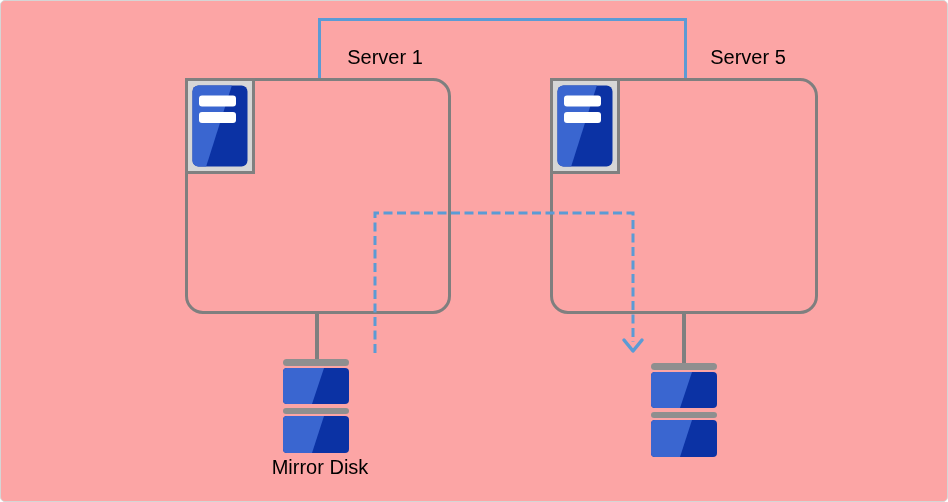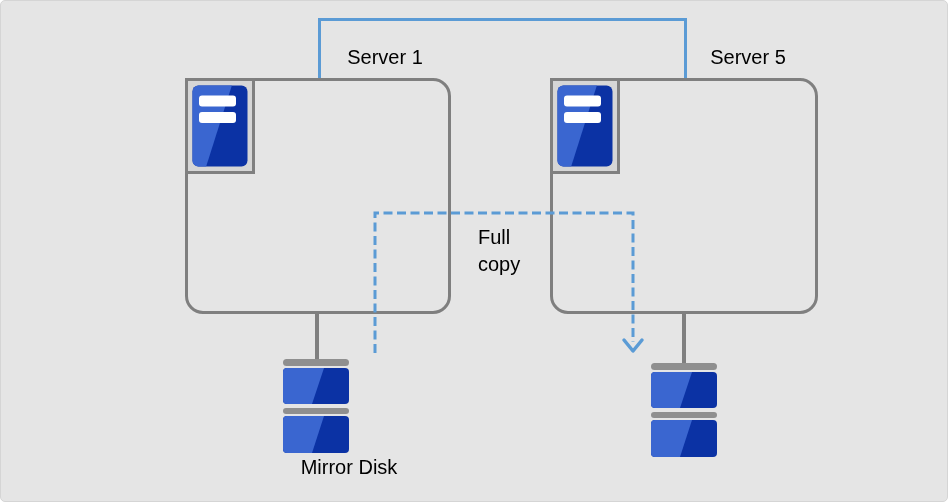--- a/index.html
+++ b/index.html
@@ -6,21 +6,21 @@
     margin: 0;
     padding: 0;
     background: #ffffff;
     font-family: "Liberation Sans", sans-serif;
   }
   .canvas {
     position: relative;
     width: 948px;
     height: 502px;
     box-sizing: border-box;
-    background: #e5e5e5;
+    background: #fca5a5;
     border: 1px solid var(--canvas-border, #d5d5d5);
     border-radius: 5px;
     overflow: hidden;
   }
   
   .server-link {
     position: absolute;
     left: 317px;
     top: 17px;
     width: 369px;
@@ -78,21 +78,21 @@
   .lbl {
     position: absolute;
     color: #000000;
     font-size: 20px;
     line-height: 24px;
     white-space: nowrap;
   }
   .lbl.center { transform: translateX(-50%); }
   .lbl.server1 { left: 384px; top: 44px; }
   .lbl.server2 { left: 747px; top: 44px; }
-  .lbl.mirror  { left: 319px; top: 454px; margin-left: 29px; }
+  .lbl.mirror  { left: 319px; top: 454px; }
   .lbl.fullcopy {
     left: 477px;
     top: 223px;
     width: 62px;
     white-space: normal;
     line-height: 27px;
   }
 
   
   .frame      { fill: var(--frame-fill, #d6d6d6); stroke: var(--frame-stroke, #808080); stroke-width: 3; }
@@ -185,17 +185,16 @@
       <rect class="body-dark" x="0" y="57" width="66" height="37" rx="4"></rect>
       <polygon class="body-light" points="0,94 0,57 41,57 29,94" clip-path="url(#dclip2b)"></polygon>
     </svg>
   </div>
 
   <svg class="overlay" viewBox="0 0 948 502">
     <polyline class="dash-line" points="374,352 374,212 632,212 632,341"></polyline>
     <path class="arrow-head" d="M623,339 L632,350 L641,339"></path>
   </svg>
 
-  <div class="lbl fullcopy">Full copy</div>
 
   <div class="lbl center mirror">Mirror Disk</div>
 
 </div>
 
 </body></html>

